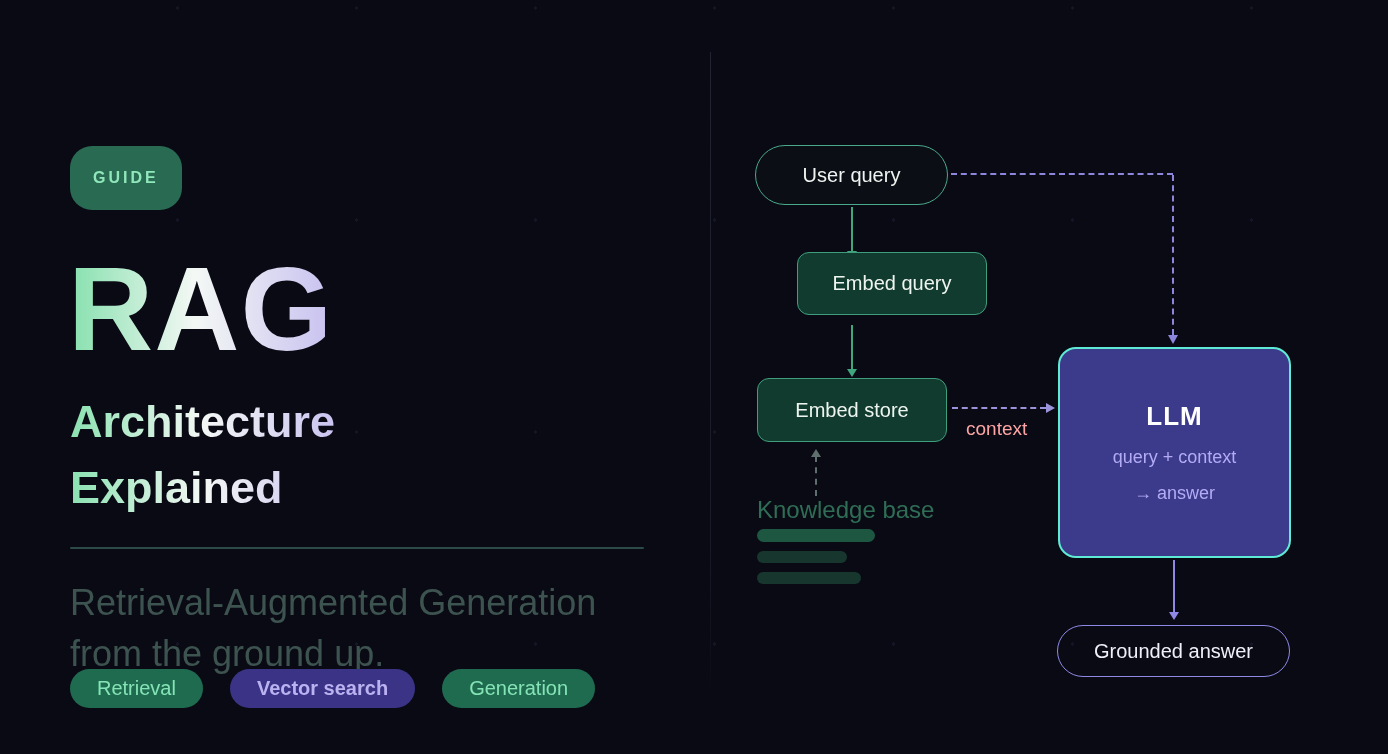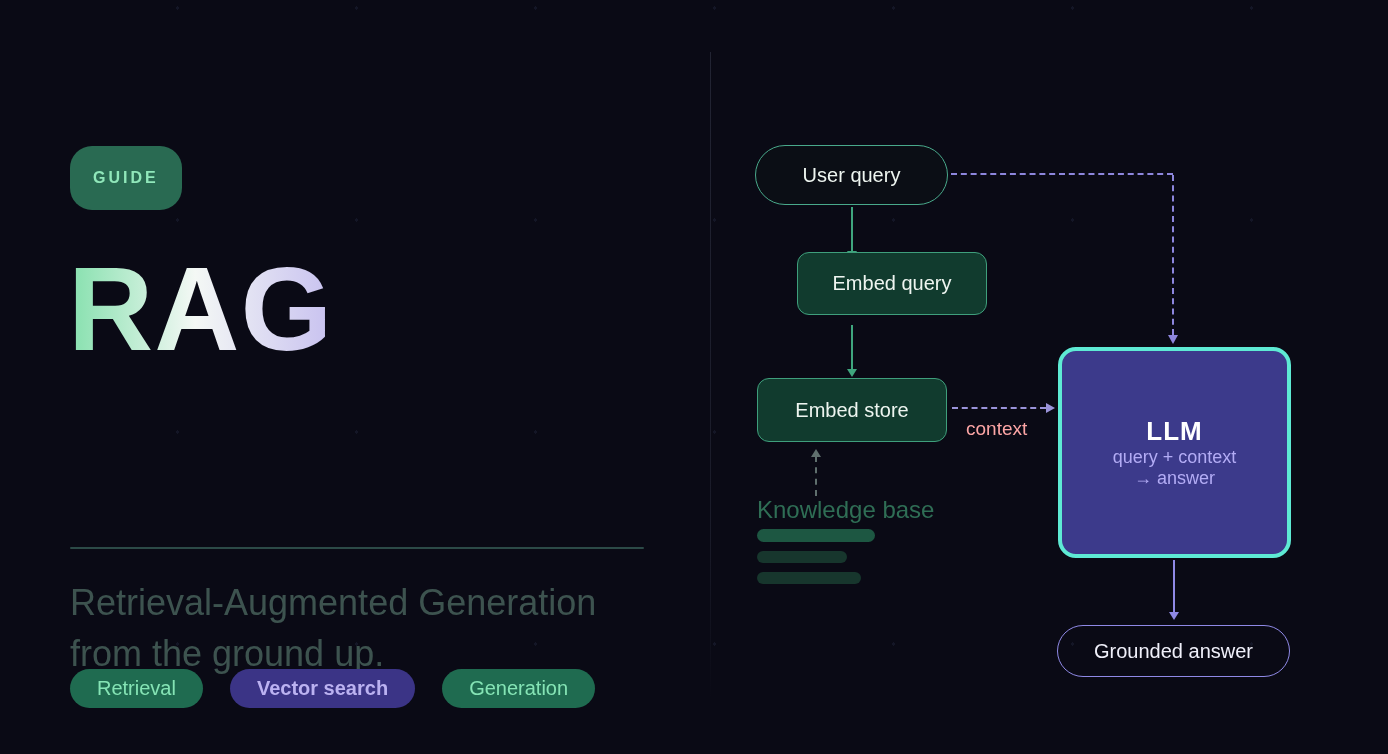--- a/index.html
+++ b/index.html
@@ -60,22 +60,22 @@
     left:755px;top:145px;width:193px;height:60px;
     border:1.5px solid #49a98b;border-radius:30px;background:rgba(12,18,22,.55);
   }
   .node.box-green{
     width:190px;height:63px;background:#113b2e;border:1.5px solid #3f9f7c;border-radius:12px;
   }
   .node.embed{left:757px;top:252px;margin-left:40px;}
   .node.vector{left:757px;top:378px;height:64px;}
   .node.llm{
     left:1058px;top:347px;width:233px;height:211px;
-    background:#3c3a8b;border:4px solid #5eead4;border-radius:18px;
-    flex-direction:column;
+    background:#3c3a8b;border:2px solid #5eead4;border-radius:18px;
+    flex-direction:column;gap:15px;
   }
   .llm-title{font-size:26px;font-weight:bold;color:#ffffff;letter-spacing:1px;}
   .llm-sub{font-size:18px;color:#b3acf5;}
   .node.grounded{
     left:1057px;top:625px;width:233px;height:52px;
     border:1.5px solid #8f89e6;border-radius:30px;background:transparent;color:#f0f0fa;
   }
 
   
   .conn-green{position:absolute;left:851px;width:2px;background:#3fa67e;}
@@ -120,20 +120,24 @@
 </style>
 </head>
 <body>
 
 <div class="canvas">
 
   <div class="badge">GUIDE</div>
 
   <div class="title">RAG</div>
 
+  <div class="subtitle">
+    <span class="grad">Architecture</span>
+    <span class="grad">Explained</span>
+  </div>
 
   <div class="hr"></div>
 
   <div class="desc">
     <span>Retrieval-Augmented Generation</span><br>
     <span>from the ground up.</span>
   </div>
 
   <div class="tags">
     <span class="tag green">Retrieval</span>

